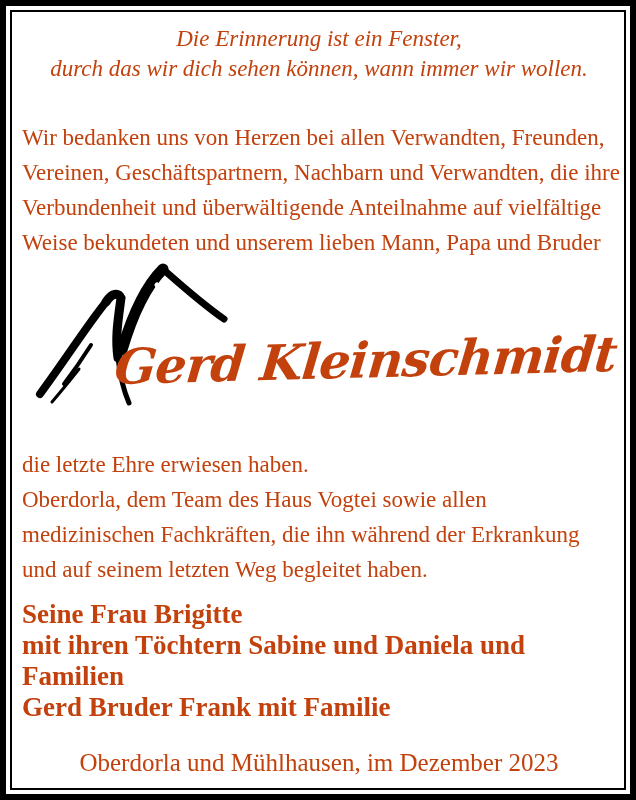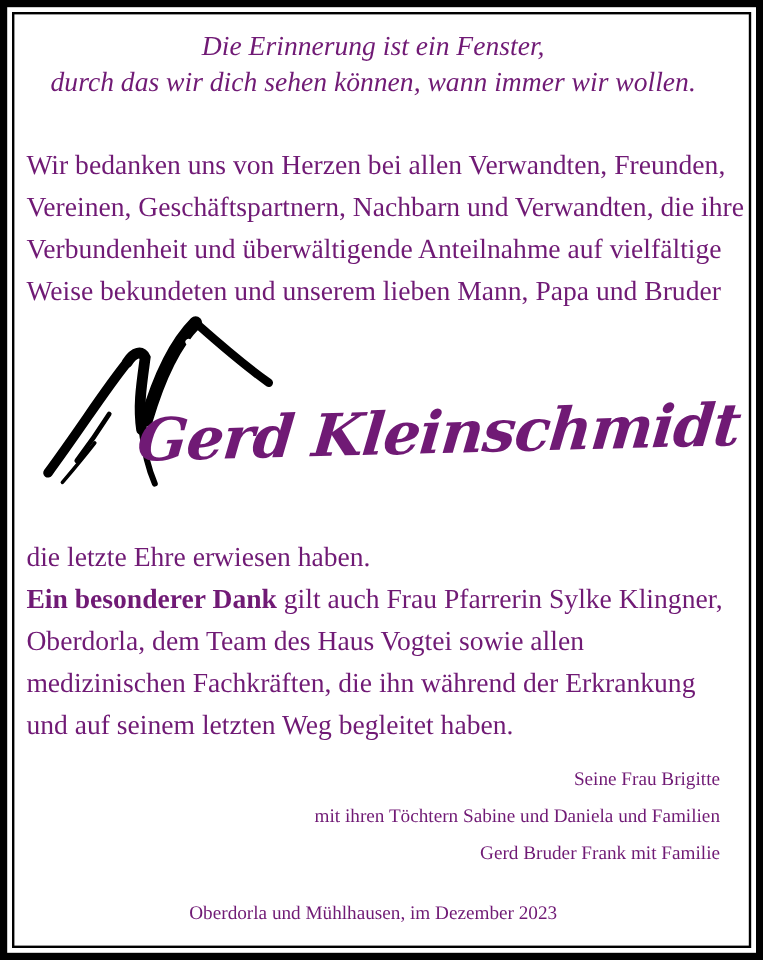--- a/index.html
+++ b/index.html
@@ -14,23 +14,23 @@
     box-sizing: border-box;
     background: #ffffff;
     border: 6px solid #000000;
     padding: 4px;
   }
   .frame-inner {
     box-sizing: border-box;
     width: 100%;
     height: 100%;
     border: 2px solid #000000;
-    padding: 6px 24px 0 10px;
+    padding: 6px 8px 0 10px;
     overflow: hidden;
-    color: #701a75;
+    color: #c2410c;
     font-family: "Liberation Serif", serif;
     text-align: center;
   }
   .quote-block {
     margin-top: 6px;
     font-style: italic;
     font-size: 23px;
     line-height: 30px;
   }
   .line { display: block; white-space: nowrap; }
@@ -62,29 +62,29 @@
     font-weight: bold;
     font-size: 49px;
     letter-spacing: -1px;
     transform: skewX(-7deg) rotate(-1.5deg);
     transform-origin: left bottom;
     white-space: nowrap;
   }
   .thanks-block { margin-top: 0; }
   .family-block {
     margin-top: 12px;
-    font-weight: normal;
-    font-size: 16px;
+    font-weight: bold;
+    font-size: 27px;
     line-height: 31px;
-    text-align: right;
+    text-align: left;
   }
   .family-block .line { white-space: normal; }
   .dateline {
     margin-top: 26px;
-    font-size: 16px;
+    font-size: 25px;
     text-align: center;
   }
 </style>
 </head>
 <body>
 
 <div class="memorial-card">
   <div class="frame-inner">
 
     <div class="quote-block">
@@ -119,21 +119,20 @@
 
           <path d="M127,23 C134,31 141,35 150,37" stroke="#ffffff" stroke-width="5"></path>
           <path d="M120,44 C126,48 133,50 140,50" stroke="#ffffff" stroke-width="4"></path>
         </g>
       </svg>
       <span class="deceased-name">Gerd Kleinschmidt</span>
     </div>
 
     <div class="para thanks-block">
       <span class="line">die letzte Ehre erwiesen haben.</span>
-      <span class="line"><b>Ein besonderer Dank</b><span> gilt auch Frau Pfarrerin Sylke Klingner,</span></span>
       <span class="line">Oberdorla, dem Team des Haus Vogtei sowie allen</span>
       <span class="line">medizinischen Fachkräften, die ihn während der Erkrankung</span>
       <span class="line">und auf seinem letzten Weg begleitet haben.</span>
     </div>
 
     <div class="family-block">
       <span class="line">Seine Frau Brigitte</span>
       <span class="line">mit ihren Töchtern Sabine und Daniela und Familien</span>
       <span class="line">Gerd Bruder Frank mit Familie</span>
     </div>

